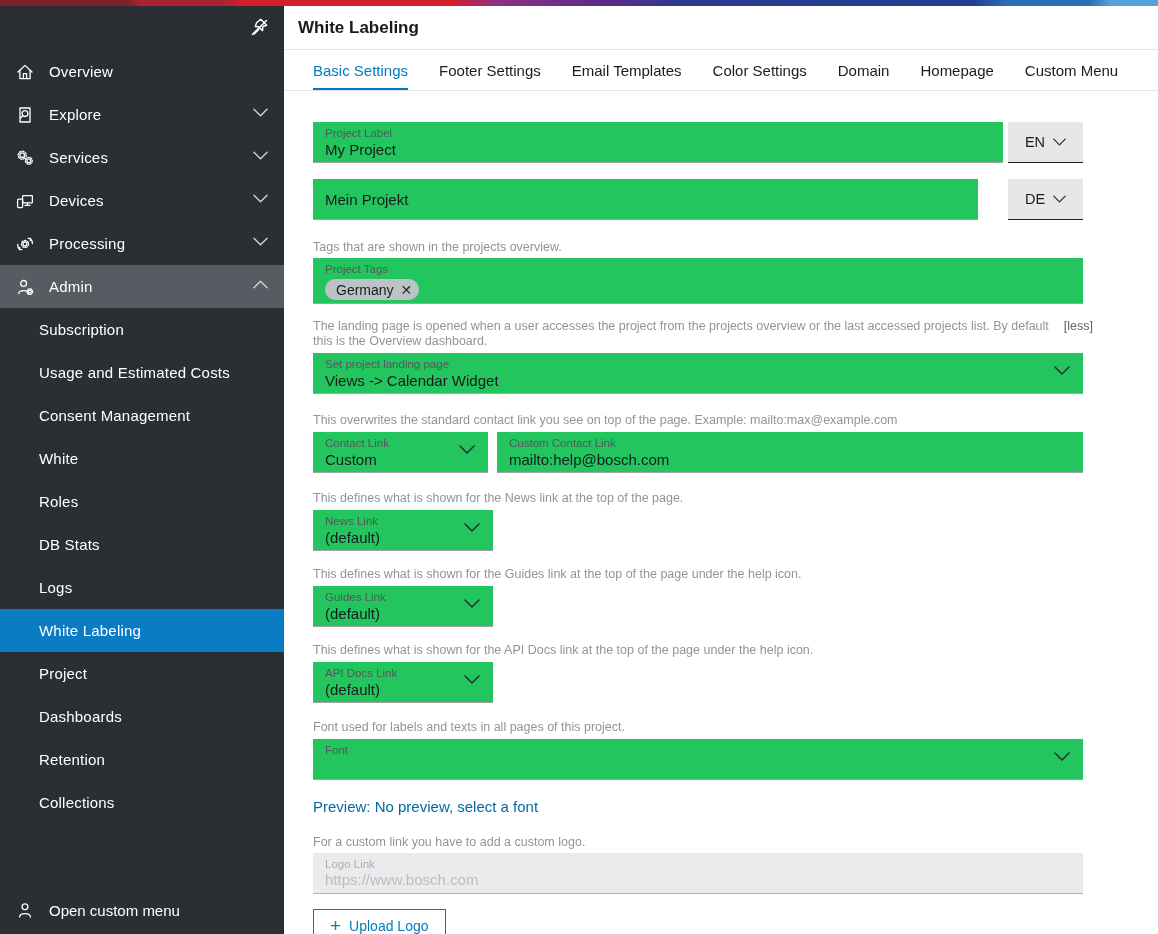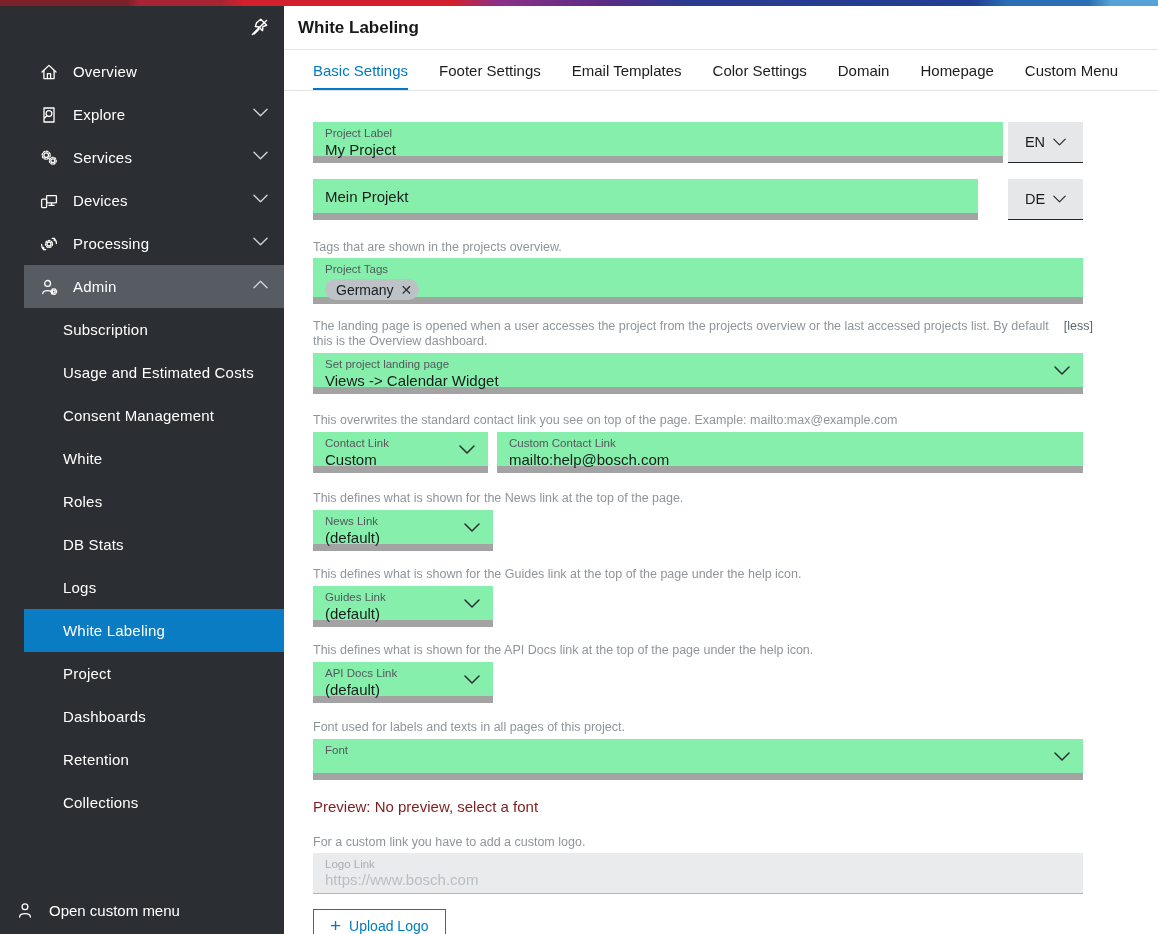--- a/index.html
+++ b/index.html
@@ -8,21 +8,21 @@
 
   
   .supergraphic { position:absolute; left:0; top:0; width:1158px; height:6px;
     background:linear-gradient(to right,
       #7d2128 0%, #7d2128 11%, #a62433 12%, #a62433 19%, #d2202c 21%,
       #d2202c 39%, #8c3087 43%, #5c2b85 52%, #2b3b90 59%, #223f91 84%,
       #2a6fb3 87%, #2a6fb3 94%, #55a3d6 96%, #55a3d6 100%); }
 
   
   .sidebar { position:absolute; left:0; top:6px; width:284px; height:928px;
-             background:#2b2e32; color:#fff;padding-left:24px; }
+             background:#2b2e32; color:#fff; }
   .pin-row { height:44px; position:relative; }
   .pin-row svg { position:absolute; right:14px; top:10px; cursor:pointer; }
   .nav-item { height:43px; display:flex; align-items:center; padding:0 14px;
               font-size:15px; letter-spacing:.2px; cursor:pointer; position:relative; }
   .nav-item .ico { width:22px; height:22px; margin-right:13px; flex:0 0 22px; display:flex; align-items:center; justify-content:center; }
   .nav-item .chev { position:absolute; right:16px; top:15px; }
   .nav-item.expanded { background:#575c62; }
   .sub-item { height:43px; display:flex; align-items:center; padding-left:39px;
               font-size:15px; letter-spacing:.2px; cursor:pointer; }
   .sub-item.active { background:#0a7cc4; }
@@ -44,21 +44,21 @@
   .tab.active { color:#007bc0; }
   .tab.active::after { content:""; position:absolute; left:0; right:0; bottom:0;
                        height:2.5px; background:#007bc0; }
 
   .content { position:absolute; left:0; top:86px; width:874px; height:842px;
              padding:30px 0 0 29px; overflow:hidden; }
   .w { width:770px; }
 
   
   .fieldrow { display:flex; }
-  .field { background:#86efac; border-bottom:7px solid #a3a3a3; height:41px;
+  .field { background:#22c55e; border-bottom:1px solid #a3a3a3; height:41px;
            padding:5px 12px 0 12px; position:relative; cursor:text; }
   .f-label { font-size:11.5px; color:#54585c; line-height:13px; }
   .f-value { font-size:15px; color:#1a1c1e; line-height:19px; white-space:nowrap; }
   .f-center { display:flex; align-items:center; padding-top:0; }
   .sel { cursor:pointer; }
   .sel .f-chev { position:absolute; right:13px; top:13px; }
   svg.dark-chev { stroke:#2b2e32; fill:none; stroke-width:1.5; stroke-linecap:round; stroke-linejoin:round; }
 
   .lang-box { width:75px; margin-left:5px; background:#e6e7e9; border-bottom:1px solid #212427;
               height:41px; display:flex; align-items:center; justify-content:center;
@@ -72,21 +72,21 @@
           border-radius:11px; height:21px; padding:0 7px 0 11px; font-size:14px;
           color:#1a1c1e; margin-top:3px; }
   .chip .x { font-size:14px; cursor:pointer; color:#2b2e32; }
 
   .disabled-field { background:#eaebec; border-bottom:1px solid #b0b5ba; cursor:default; }
   .disabled-field .f-label { color:#a9aeb3; }
   .logo-input { border:none; outline:none; background:transparent; font-size:15px;
                 color:#6d28d9; width:100%; font-family:"Liberation Sans", sans-serif; padding:0; }
   .logo-input::placeholder { color:#b9bec3; }
 
-  .preview-line { font-size:15px; color:#7f1d1d; }
+  .preview-line { font-size:15px; color:#0369a1; }
 
   .upload-btn { display:inline-flex; align-items:center; gap:8px; height:33px;
                 padding:0 16px; border:1px solid #007bc0; color:#007bc0; background:#fff;
                 font-size:14px; cursor:pointer; font-family:"Liberation Sans", sans-serif; }
   .upload-btn .plus { font-size:19px; font-weight:400; line-height:1; }
 
   
   .mt16 { margin-top:16px;gap:25px; } .mt15 { margin-top:15px; } .mt18 { margin-top:18px; }
   .mt20 { margin-top:20px; } .mt19 { margin-top:19px; } .mt17 { margin-top:17px; }
   .mb3 { margin-bottom:3px; } .mb4 { margin-bottom:4px; }

